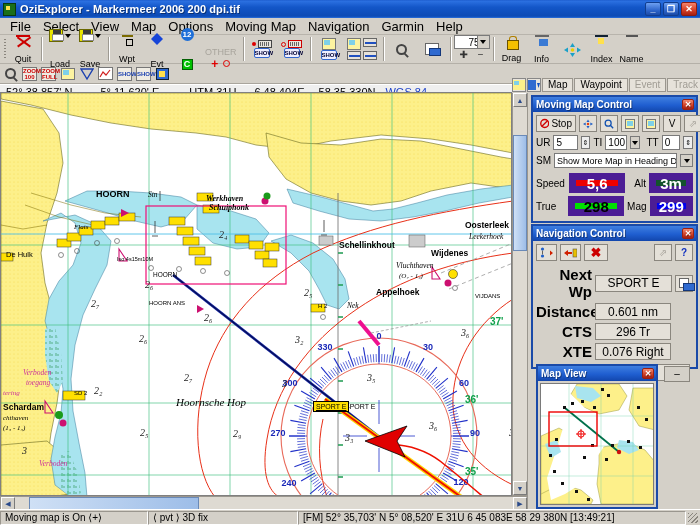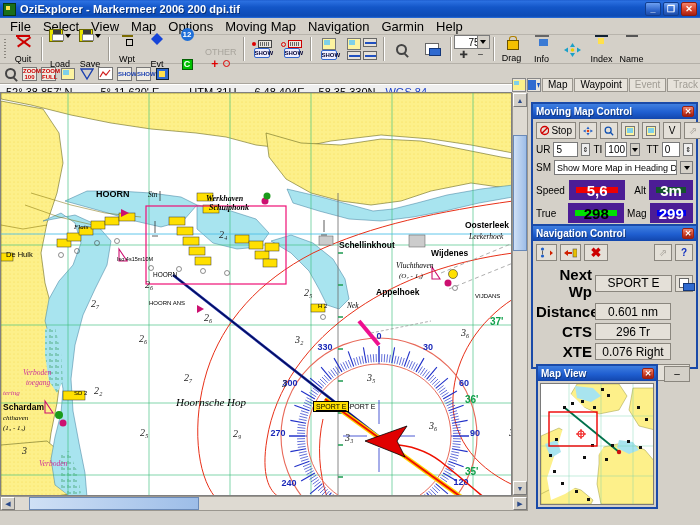--- a/index.html
+++ b/index.html
@@ -932,21 +932,21 @@
     </div>
     <div class="tbtab">Map</div>
     <div class="tbtab">Waypoint</div>
     <div class="tbtab dim">Event</div>
     <div class="tbtab dim">Track</div>
 
   </div>
 
   <div style="position:absolute;left:528px;top:92px;width:172px;height:417px;background:#d4d0c8;"></div>
 
-  <div class="panel" style="left:531px;top:102px;width:167px;height:128px;">
+  <div class="panel" style="left:531px;top:95px;width:167px;height:128px;">
     <div class="panel-tb">
       <span>Moving Map Control</span>
       <span class="panel-x">✕</span>
     </div>
     <div class="pbody">
       <div class="prow">
         <div class="pbtn" style="min-width:40px">
           <svg width="11" height="11" viewBox="0 0 11 11">
             <circle cx="5.5" cy="5.5" r="4.6" fill="none" stroke="#d00000" stroke-width="1.6"></circle>
             <line x1="2" y1="9" x2="9" y2="2" stroke="#d00000" stroke-width="1.6"></line>
@@ -1128,14 +1128,20 @@
 
         <g stroke="#ee0000" stroke-width="1">
           <circle cx="40" cy="50" r="3.2" fill="none"></circle>
           <line x1="35" y1="50" x2="45" y2="50"></line>
             <line x1="40" y1="45" x2="40" y2="55"></line>
         </g>
       </svg>
     </div>
   </div>
 
+  <div class="statusbar">
+    <div class="sbcell" style="width:148px">Moving map is On  ⟨+⟩</div>
+    <div class="sbcell" style="width:150px">⟨ pvt ⟩ 3D fix</div>
+    <div class="sbcell" style="flex:1">[FM]   52° 35,703' N      5° 08,520' E   31U   6 45 083E    58 29 380N   [13:49:21]</div>
+    <div class="grip"></div>
+  </div>
 
 </div>
 
 </body></html>

